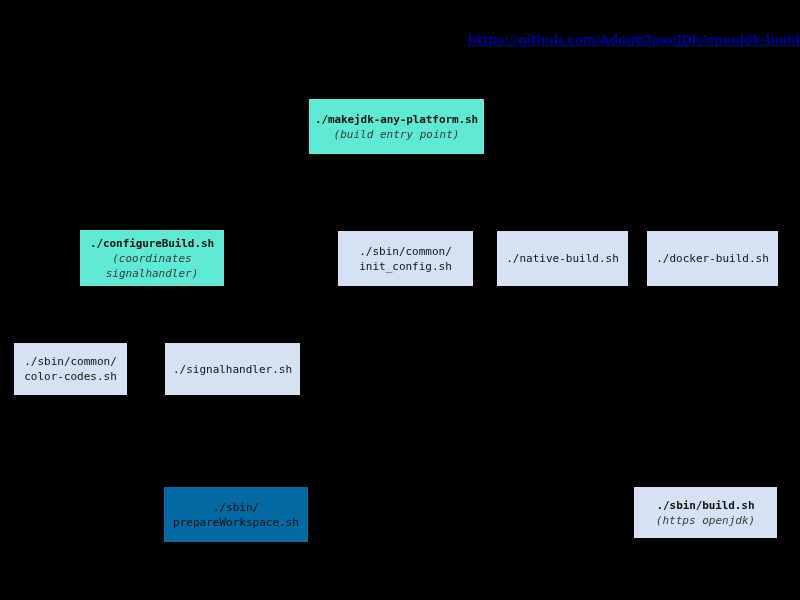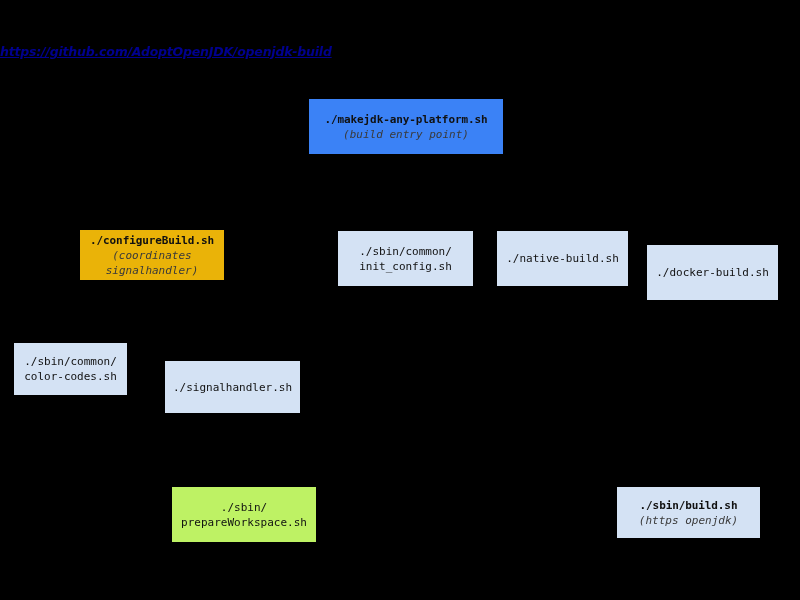--- a/index.html
+++ b/index.html
@@ -11,32 +11,31 @@
     position: relative;
     width: 800px;
     height: 600px;
     background: #000000;
     overflow: hidden;
     font-family: "DejaVu Sans Mono", "Liberation Mono", monospace;
   }
   .title-link {
     position: absolute;
     left: 0;
-    top: 44px;
+    top: 32px;
     width: 800px;
-    text-align: left;
+    text-align: right;
     color: #00008f;
     font-family: "DejaVu Sans", "Liberation Sans", sans-serif;
     font-weight: bold;
     font-size: 12.5px;
     letter-spacing: -0.2px;
     text-decoration: underline;
     cursor: pointer;
     white-space: nowrap;
-    font-style: italic;
   }
   .node {
     position: absolute;
     background: #d4e2f4;
     box-sizing: border-box;
     display: flex;
     flex-direction: column;
     align-items: center;
     justify-content: center;
     text-align: center;
@@ -58,48 +57,48 @@
     font-style: italic;
     color: #3a3a3a;
   }
 </style>
 </head>
 <body>
 
 <div id="canvas">
   <a class="title-link" href="#">https://github.com/AdoptOpenJDK/openjdk-build</a>
   <div id="nodes-layer">
-      <div class="node" style="left: 309px; top: 99px; width: 194px; height: 55px; background: #3b82f6;">
+      <div class="node" style="left: 309px; top: 99px; width: 175px; height: 55px; background: #5eead4;">
         <span class="line bold">./makejdk-any-platform.sh</span>
         <span class="line italic">(build entry point)</span>
       </div>
-      <div class="node" style="left: 80px; top: 230px; width: 144px; height: 50px; background: #eab308;">
+      <div class="node" style="left: 80px; top: 230px; width: 144px; height: 56px; background: #5eead4;">
         <span class="line bold">./configureBuild.sh</span>
         <span class="line italic">(coordinates</span>
         <span class="line italic">signalhandler)</span>
       </div>
       <div class="node" style="left: 338px; top: 231px; width: 135px; height: 55px; background: rgb(212, 226, 244);">
         <span class="line ">./sbin/common/</span>
         <span class="line ">init_config.sh</span>
       </div>
       <div class="node" style="left: 497px; top: 231px; width: 131px; height: 55px; background: rgb(212, 226, 244);">
         <span class="line ">./native-build.sh</span>
       </div>
-      <div class="node" style="left: 647px; top: 245px; width: 131px; height: 55px; background: rgb(212, 226, 244);">
+      <div class="node" style="left: 647px; top: 231px; width: 131px; height: 55px; background: rgb(212, 226, 244);">
         <span class="line ">./docker-build.sh</span>
       </div>
       <div class="node" style="left: 14px; top: 343px; width: 113px; height: 52px; background: rgb(212, 226, 244);">
         <span class="line ">./sbin/common/</span>
         <span class="line ">color-codes.sh</span>
       </div>
-      <div class="node" style="left: 165px; top: 343px; width: 135px; height: 52px; background: rgb(212, 226, 244); margin-top: 18px;">
+      <div class="node" style="left: 165px; top: 343px; width: 135px; height: 52px; background: rgb(212, 226, 244);">
         <span class="line ">./signalhandler.sh</span>
       </div>
-      <div class="node" style="left: 172px; top: 487px; width: 144px; height: 55px; background: #bef264;">
+      <div class="node" style="left: 164px; top: 487px; width: 144px; height: 55px; background: #0369a1;">
         <span class="line ">./sbin/</span>
         <span class="line ">prepareWorkspace.sh</span>
       </div>
-      <div class="node" style="left: 617px; top: 487px; width: 143px; height: 51px; background: rgb(212, 226, 244);">
+      <div class="node" style="left: 634px; top: 487px; width: 143px; height: 51px; background: rgb(212, 226, 244);">
         <span class="line bold">./sbin/build.sh</span>
         <span class="line italic">(https openjdk)</span>
       </div>
     </div>
 </div>
 
 </body></html>

